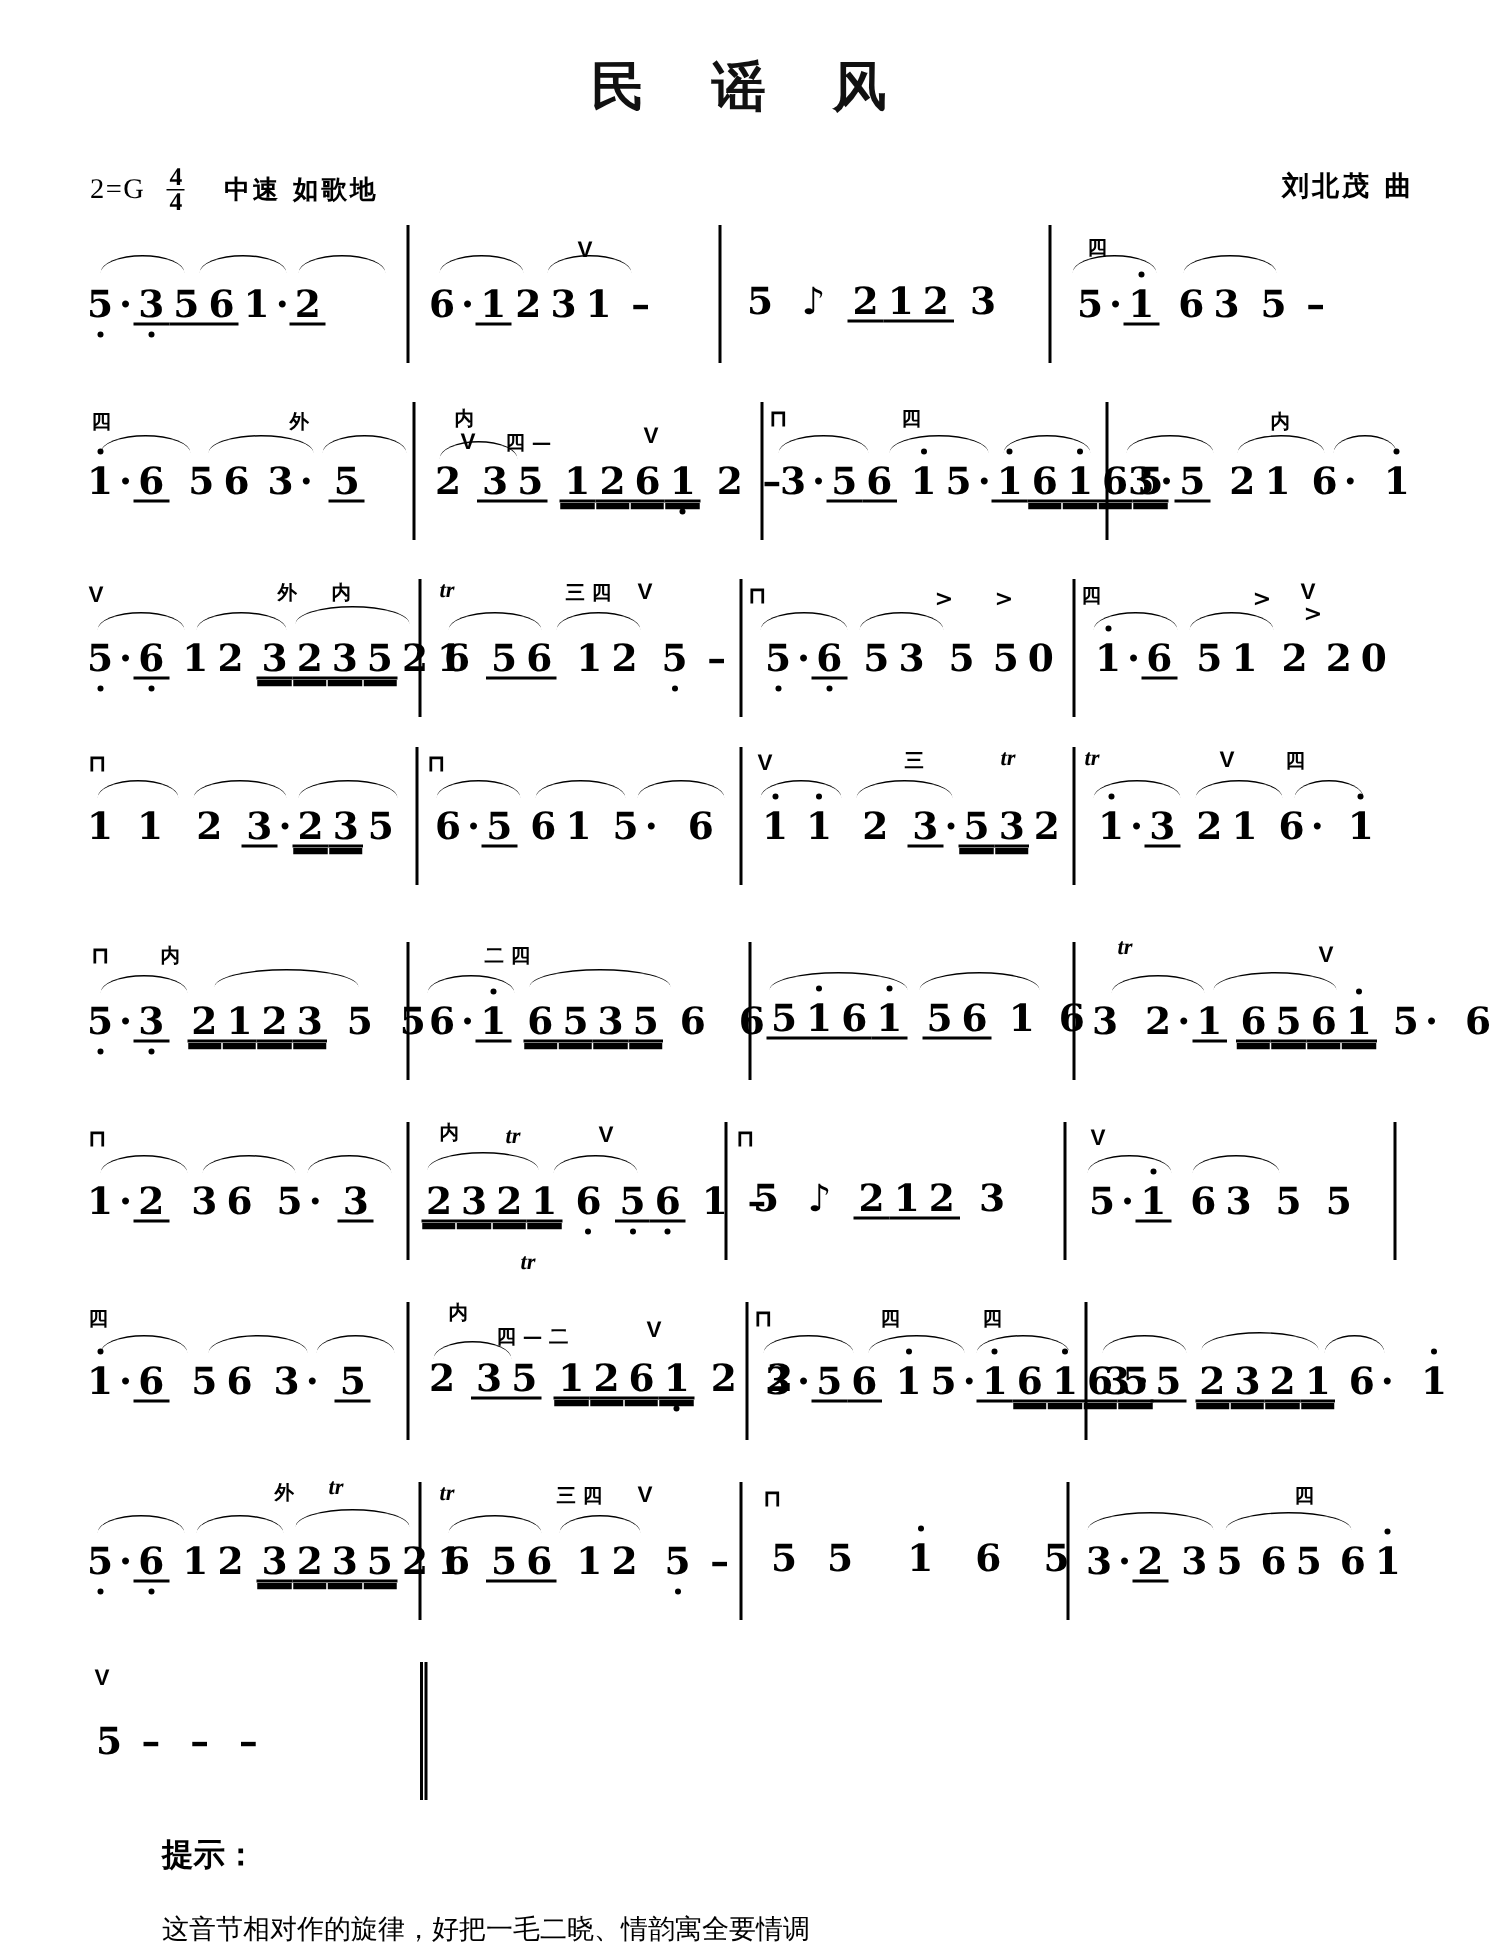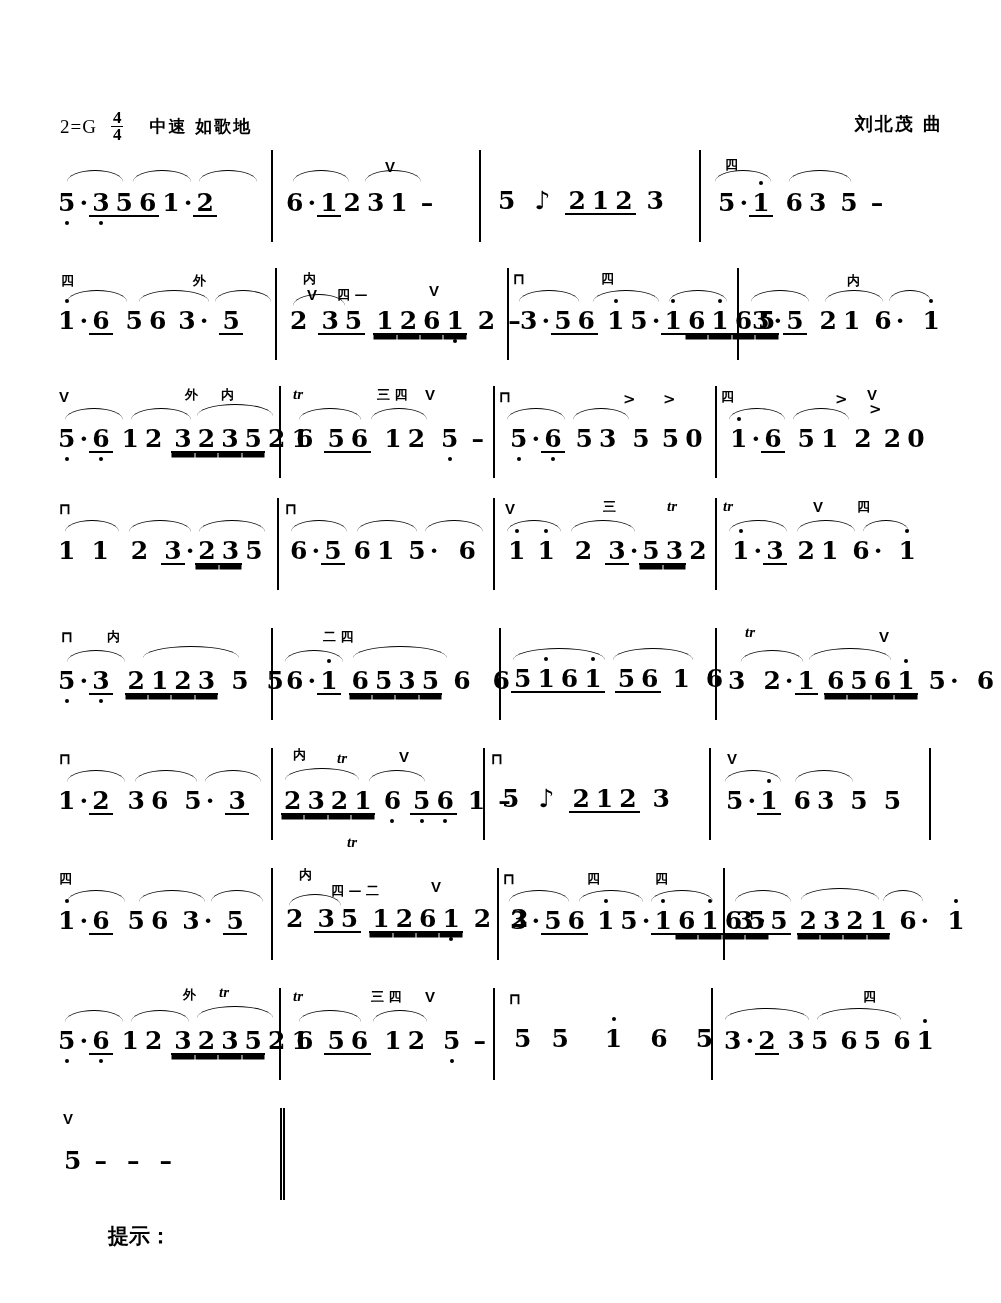--- a/index.html
+++ b/index.html
@@ -208,20 +208,21 @@
     line-height: 30px;
     overflow: hidden;
     height: 28px;
   }
 </style>
 </head>
 <body>
 
 <div class="sheet">
 
+  <div class="title">民 谣 风</div>
 
   <div class="meta-left">
     <span class="key">2=G</span>
     <span class="timesig">
       <span class="num">4</span>
       <span class="den">4</span>
     </span>
     <span class="tempo">中速 如歌地</span>
   </div>
 
@@ -799,14 +800,15 @@
           <span class="dash">–</span>
           <span class="dash">–</span>
           <span class="dash">–</span>
         </div>
         <div class="mark bow" style="left:8px; top:2px;">V</div>
       </div>
     </div>
   </div>
 
   <div class="hints">提示：</div>
+  <div class="hints-body">这音节相对作的旋律，好把一毛二晓、情韵寓全要情调</div>
 
 </div>
 
 </body></html>

